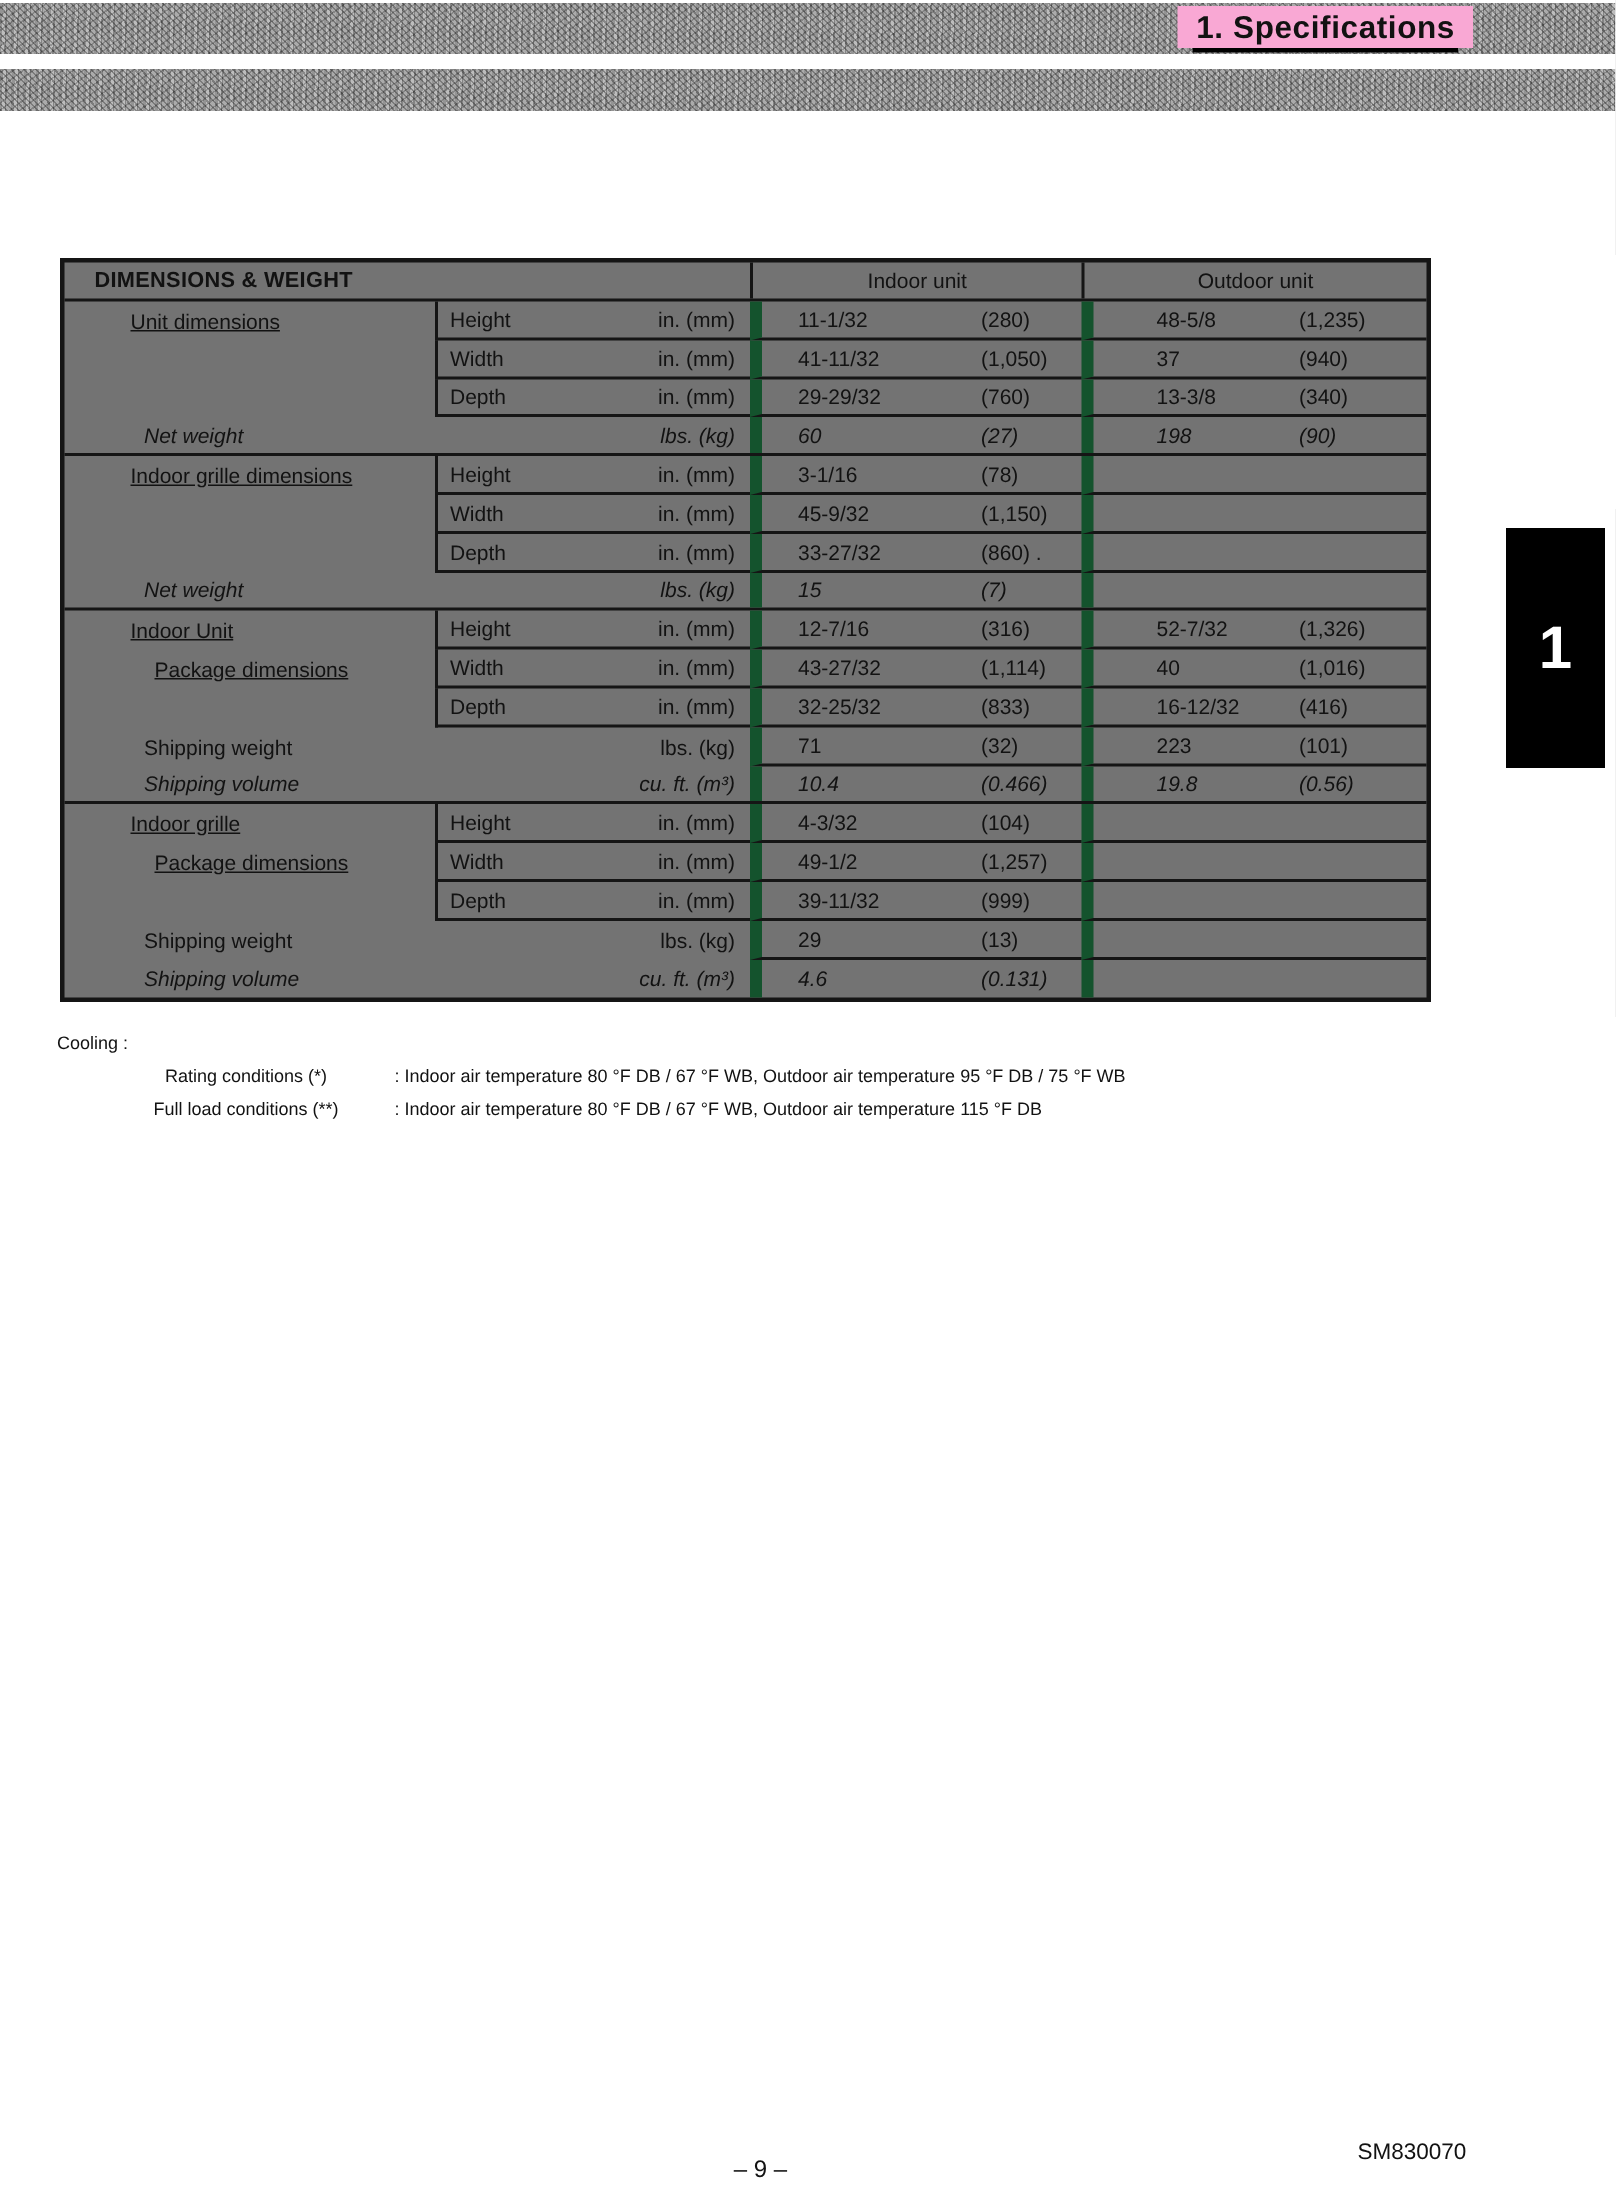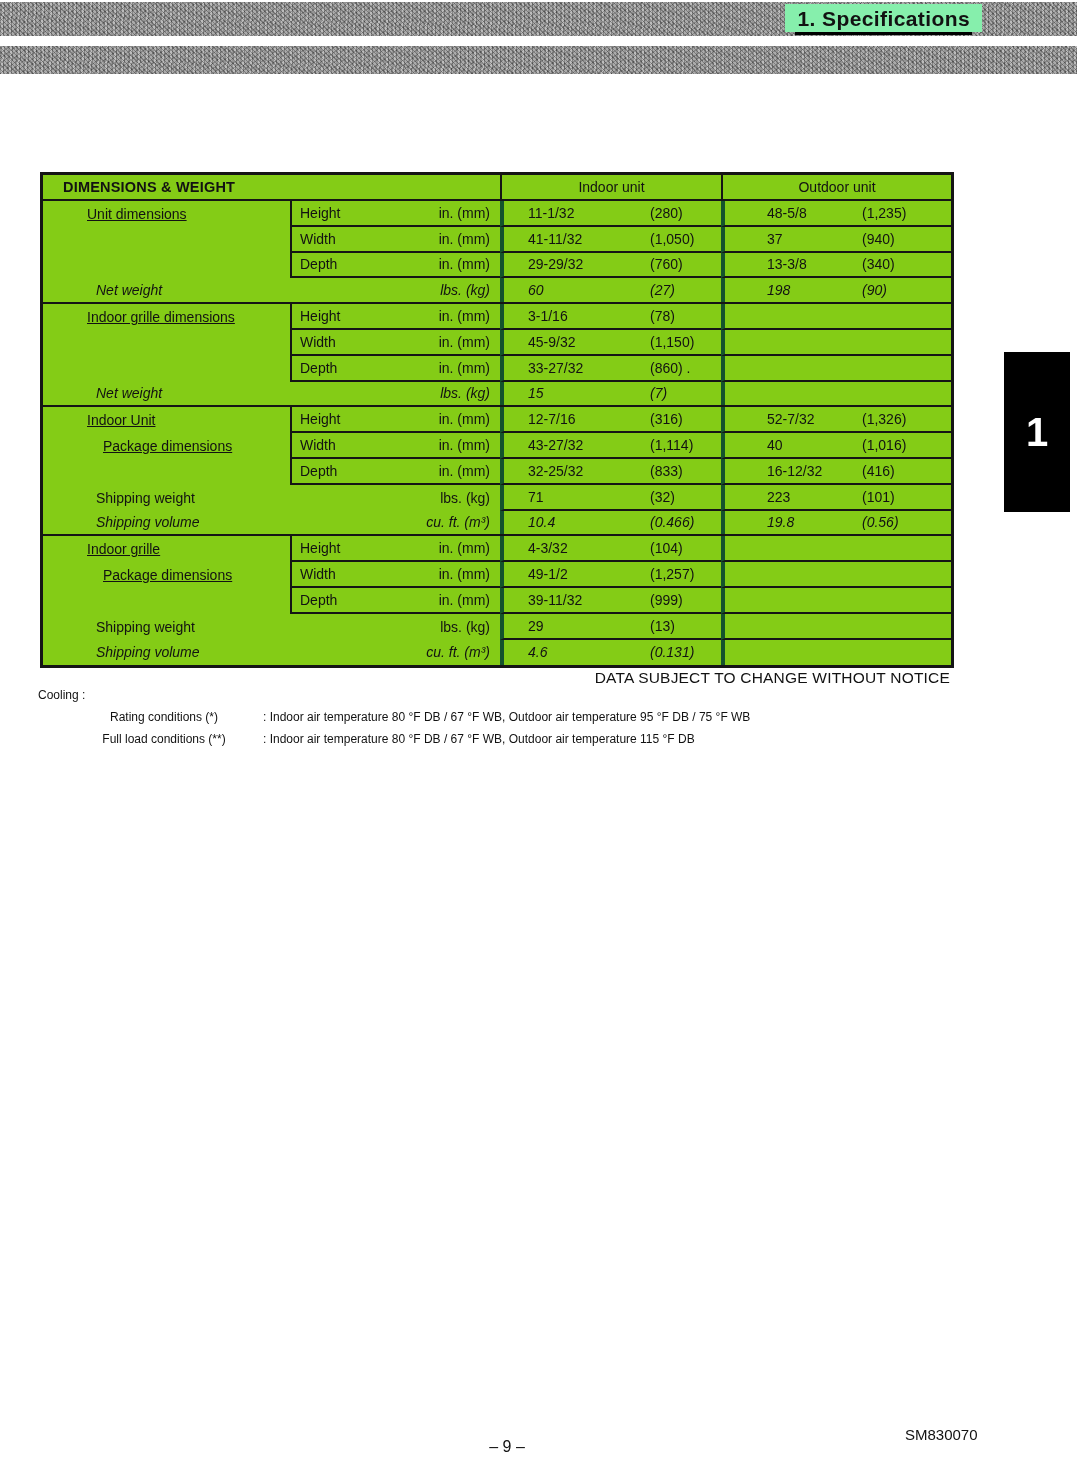--- a/index.html
+++ b/index.html
@@ -22,21 +22,21 @@
       repeating-linear-gradient(-37deg, rgba(0,0,0,0.22) 0 1px, transparent 1px 4px),
       repeating-linear-gradient(92deg, #949494 0 2px, #bdbdbd 2px 4px, #838383 4px 5px, #ababab 5px 8px);
     z-index: 0;
   }
   #band1 { top: 2px; height: 34px; }
   #band2 { top: 46px; height: 28px; }
 
   .section-title-box {
     position: absolute;
     top: 4px; right: 95px;
-    background: #86efac;
+    background: #f9a8d4;
     padding: 3px 10px 1px 10px;
     z-index: 2;
   }
   .section-title-box span {
     font-size: 21px;
     font-weight: bold;
     letter-spacing: 0.4px;
     border-bottom: 3px solid #000;
     padding: 0 2px 2px 2px;
     white-space: nowrap;
@@ -53,21 +53,21 @@
     font-size: 40px; font-weight: bold;
     z-index: 2;
   }
 
   
   .doc-table {
     position: absolute;
     left: 40px; top: 172px;
     width: 914px;
     border: 3px solid #151515;
-    background: #84cc16;
+    background: #737373;
     font-size: 14px;
     line-height: 1;
   }
   .t-head {
     display: grid;
     grid-template-columns: 457px 221px 1fr;
     height: 26px;
     border-bottom: 2px solid #151515;
   }
   .th-label {
@@ -91,21 +91,21 @@
     justify-content: space-between;
     padding: 0 10px 0 8px;
     border-left: 2px solid #151515;
     border-bottom: 2px solid #151515;
   }
   .c-labelunit {
     justify-content: space-between;
     padding: 0 10px 0 53px;
   }
   .c-in, .c-out {
-    border-left: 4px solid #14532d;
+    border-left: 8px solid #14532d;
     border-bottom: 2px solid #151515;
   }
   .c-in { padding-left: 24px; }
   .c-out { padding-left: 42px; }
   .trow.group-end .c-sub,
   .trow.group-end .c-in,
   .trow.group-end .c-out { border-bottom: none; }
   .c-in .val { width: 122px; flex: none; }
   .c-out .val { width: 95px; flex: none; }
 
@@ -423,21 +423,20 @@
             <span class="paren">(0.131)</span>
           </div>
           <div class="c c-out">
             <span class="val"></span>
             <span class="paren"></span>
           </div>
         </div>
       </div>
   </div>
 
-  <div class="change-notice">DATA SUBJECT TO CHANGE WITHOUT NOTICE</div>
 
   <div class="cooling-block">
     <div>Cooling :</div>
     <div class="cond-row">
       <span class="cond-label">Rating conditions (*)</span>
       <span class="cond-text">: Indoor air temperature 80 °F DB / 67 °F WB, Outdoor air temperature 95 °F DB / 75 °F WB</span>
     </div>
     <div class="cond-row">
       <span class="cond-label">Full load conditions (**)</span>
       <span class="cond-text">: Indoor air temperature 80 °F DB / 67 °F WB, Outdoor air temperature 115 °F DB</span>

